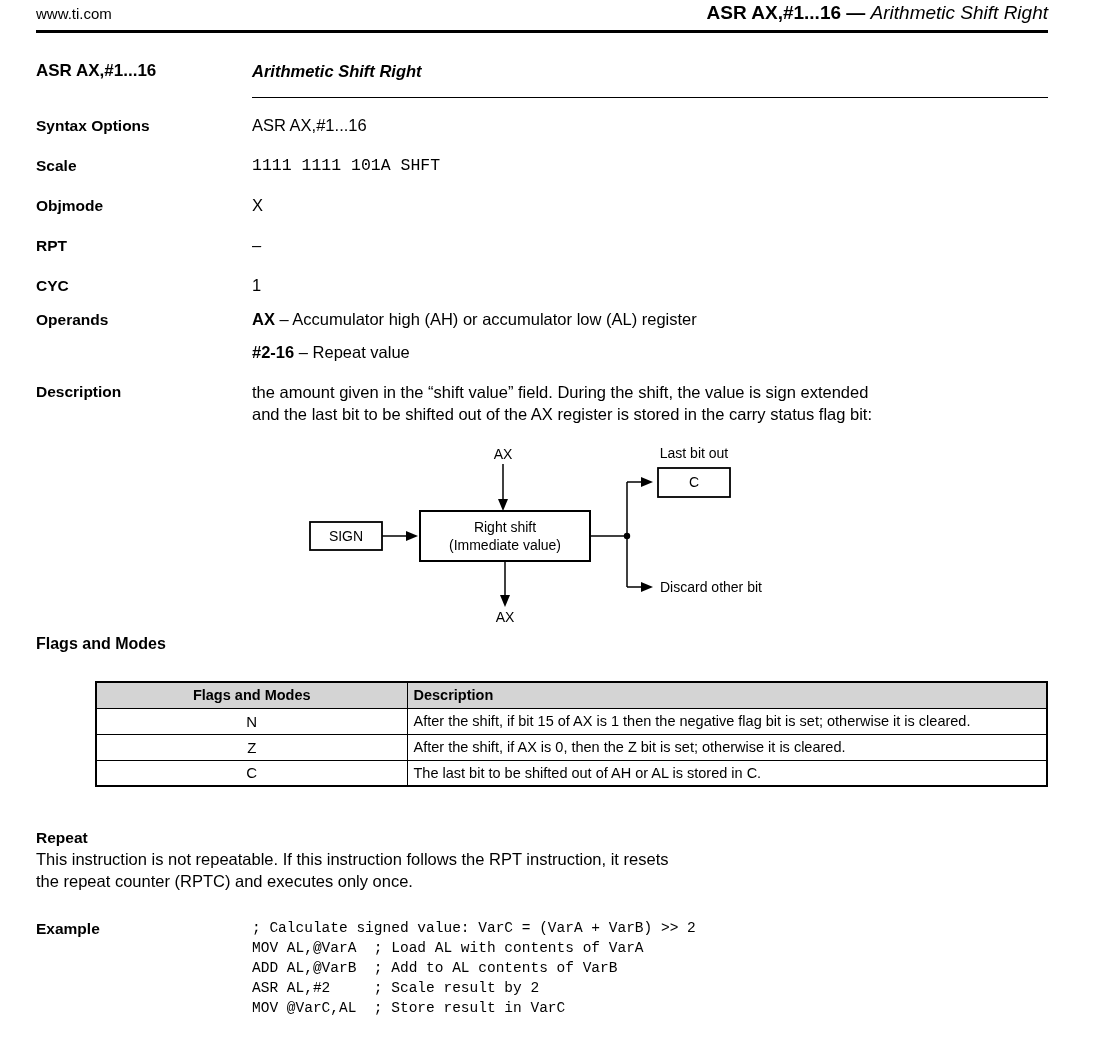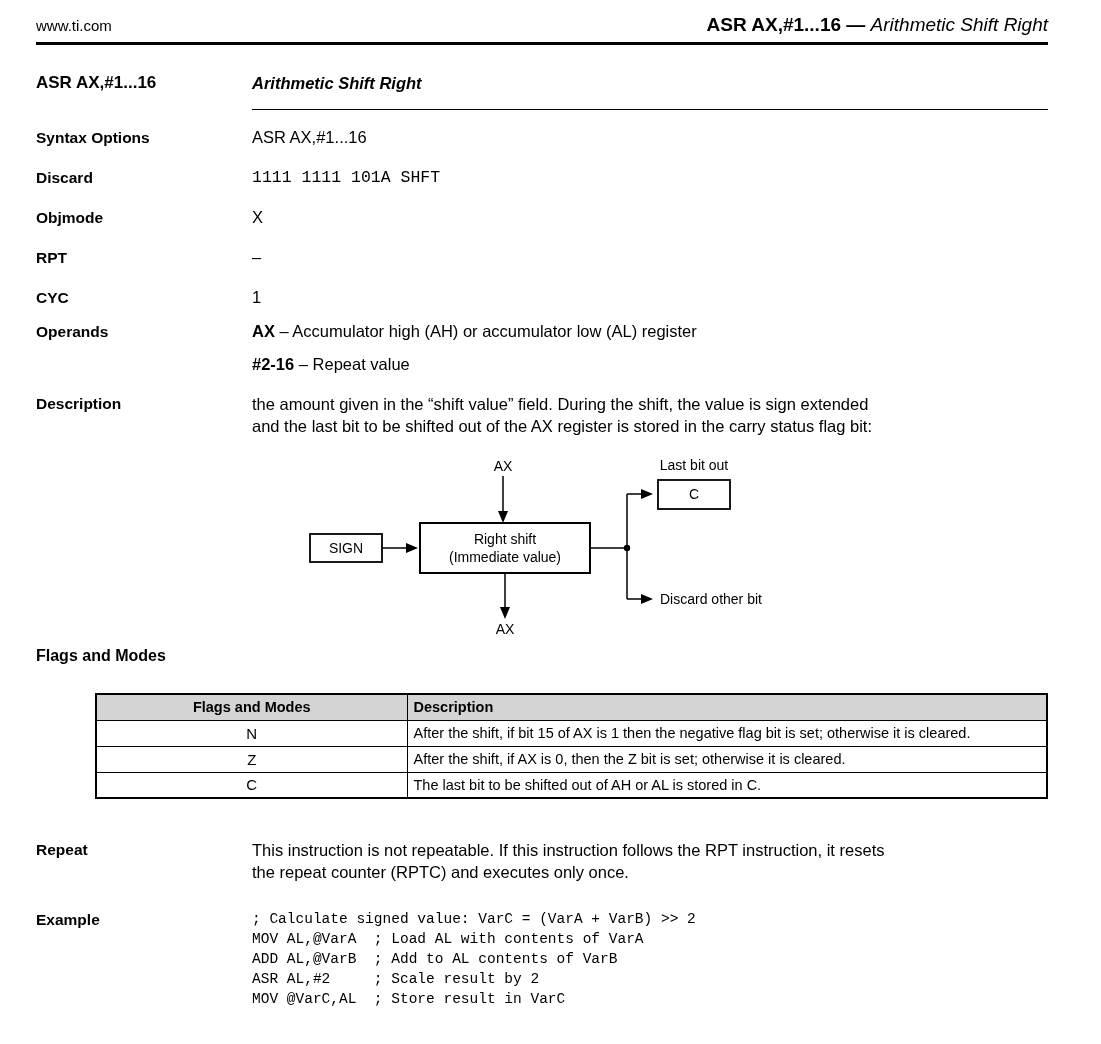--- a/index.html
+++ b/index.html
@@ -7,21 +7,21 @@
   body {
     width: 1101px; height: 1044px; overflow: hidden;
     background: #ffffff; color: #000000;
     font-family: "Liberation Sans", sans-serif;
   }
   .page { padding: 0 53px 0 36px; }
 
   
   .header {
     display: flex; justify-content: space-between; align-items: baseline;
-    padding-top: 14px; padding-bottom: 6px;
+    padding-top: 2px; padding-bottom: 6px;
   }
   .site-link { font-size: 15px; }
   .header-right { font-size: 19px; margin-left: 36px; }
   .header-inst { font-weight: bold; }
   .header-dash { font-weight: bold; }
   .header-name { font-style: italic; }
   .header-rule { height: 3px; background: #000; }
 
   
   .row { display: flex; }
@@ -61,21 +61,21 @@
   .flags-table th {
     background: #d4d4d4; font-size: 14.5px; height: 26px; font-weight: bold;
   }
   .col-flag { width: 311px; }
   th.th-flag { text-align: center; }
   th.th-desc { text-align: left; padding-left: 6px; }
   td.cell-flag { text-align: center; font-size: 15px; height: 26px; }
   td.cell-desc { font-size: 14.5px; padding-left: 6px; }
 
   
-  .row-repeat { margin-top: 40px; }
+  .row-repeat { margin-top: 40px; flex-direction: column; }
   .row-example { margin-top: 26px; }
   .code-line { font-family: "Liberation Mono", "DejaVu Sans Mono", monospace; font-size: 14.5px; line-height: 20px; white-space: pre; }
 </style>
 </head>
 <body>
 
 <div class="page">
 
   <div class="header">
     <span class="site-link">www.ti.com</span>
@@ -87,21 +87,21 @@
     <div class="label">ASR AX,#1...16</div>
     <div class="value"><span class="title-name">Arithmetic Shift Right</span></div>
   </div>
 
   <div class="row row-syntax">
     <div class="label">Syntax Options</div>
     <div class="value">ASR AX,#1...16</div>
   </div>
 
   <div class="row row-gap">
-    <div class="label">Discard</div>
+    <div class="label">Scale</div>
     <div class="value mono">1111 1111 101A SHFT</div>
   </div>
 
   <div class="row row-gap">
     <div class="label">Objmode</div>
     <div class="value">X</div>
   </div>
 
   <div class="row row-gap">
     <div class="label">RPT</div>

